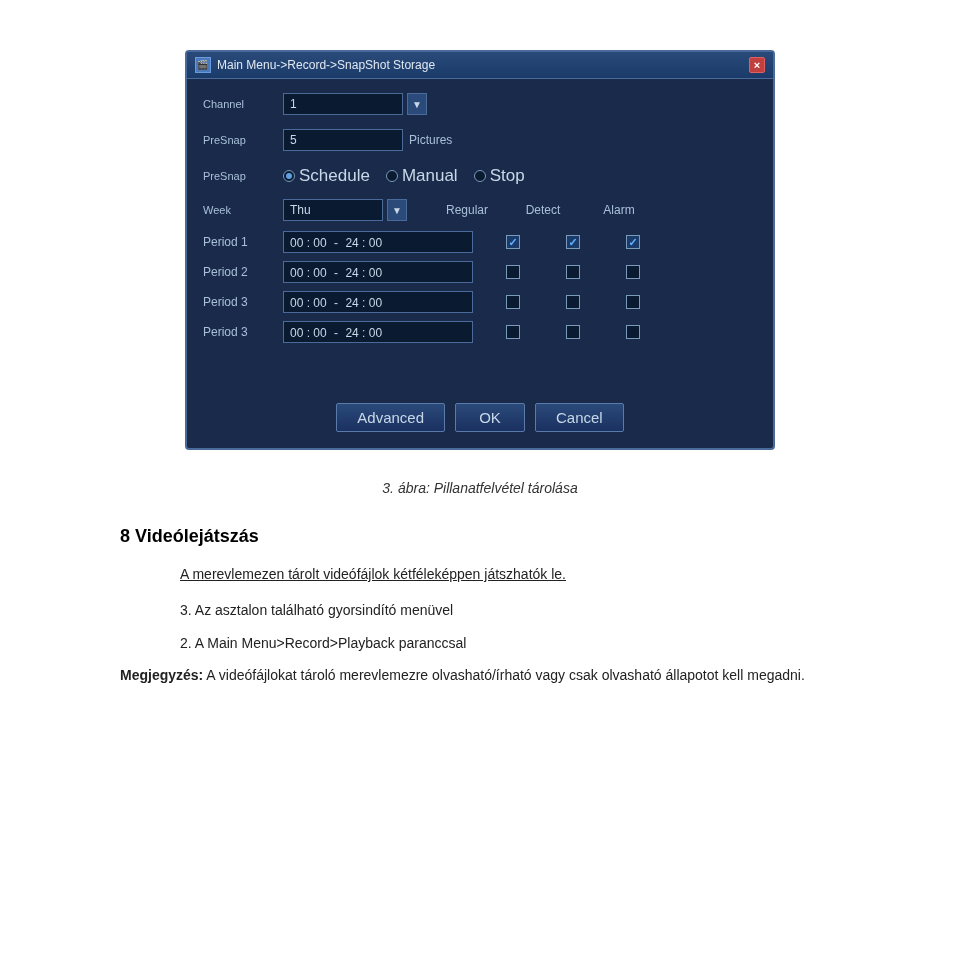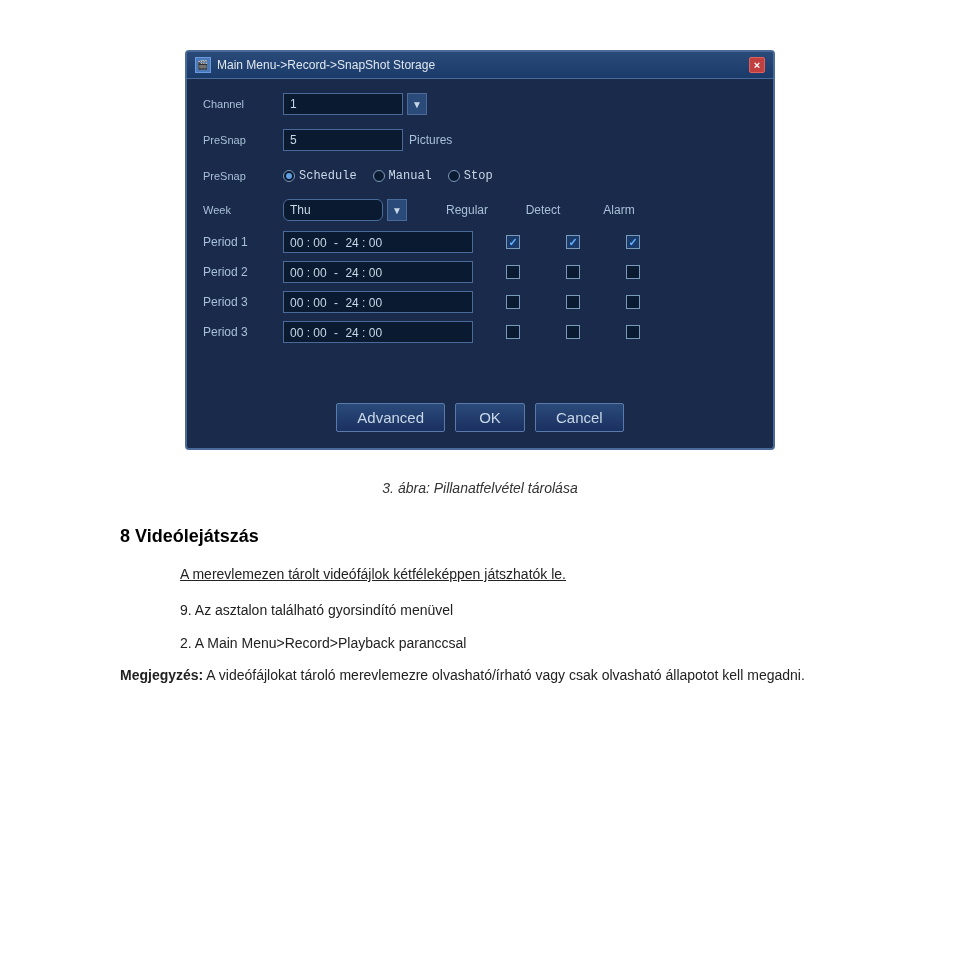--- a/index.html
+++ b/index.html
@@ -173,33 +173,31 @@
     .radio-circle.selected::after {
       content: '';
       width: 6px;
       height: 6px;
       background: #60a0e0;
       border-radius: 50%;
     }
 
     .radio-label {
       color: #c8d8e8;
-      font-size: 12px;
-      font-family: Liberation Mono, monospace;
+      font-size: 17px;
     }
 
     .week-row {
       display: flex;
       align-items: center;
       gap: 4px;
     }
 
     .week-input {
       width: 100px;
-      border-radius: 6px;
     }
 
     .col-header {
       width: 60px;
       text-align: center;
       font-size: 12px;
       color: #a8c0d8;
     }
 
     .period-row {
@@ -498,21 +496,21 @@
   </div>
 
   <div class="figure-caption">3. ábra: Pillanatfelvétel tárolása</div>
 
   <div class="text-content">
 
     <div class="section-heading">8 Videólejátszás</div>
 
     <div class="paragraph">A merevlemezen tárolt videófájlok kétféleképpen játszhatók le.</div>
 
-    <div class="list-item-text">9. Az asztalon található gyorsindító menüvel</div>
+    <div class="list-item-text">3. Az asztalon található gyorsindító menüvel</div>
 
     <div class="list-item-text">2. A Main Menu&gt;Record&gt;Playback paranccsal</div>
 
     <div class="note-paragraph">
       <span class="bold">Megjegyzés:</span><span>  A videófájlokat tároló merevlemezre olvasható/írható vagy csak olvasható állapotot kell megadni.</span>
     </div>
 
   </div>
 
 </div>

